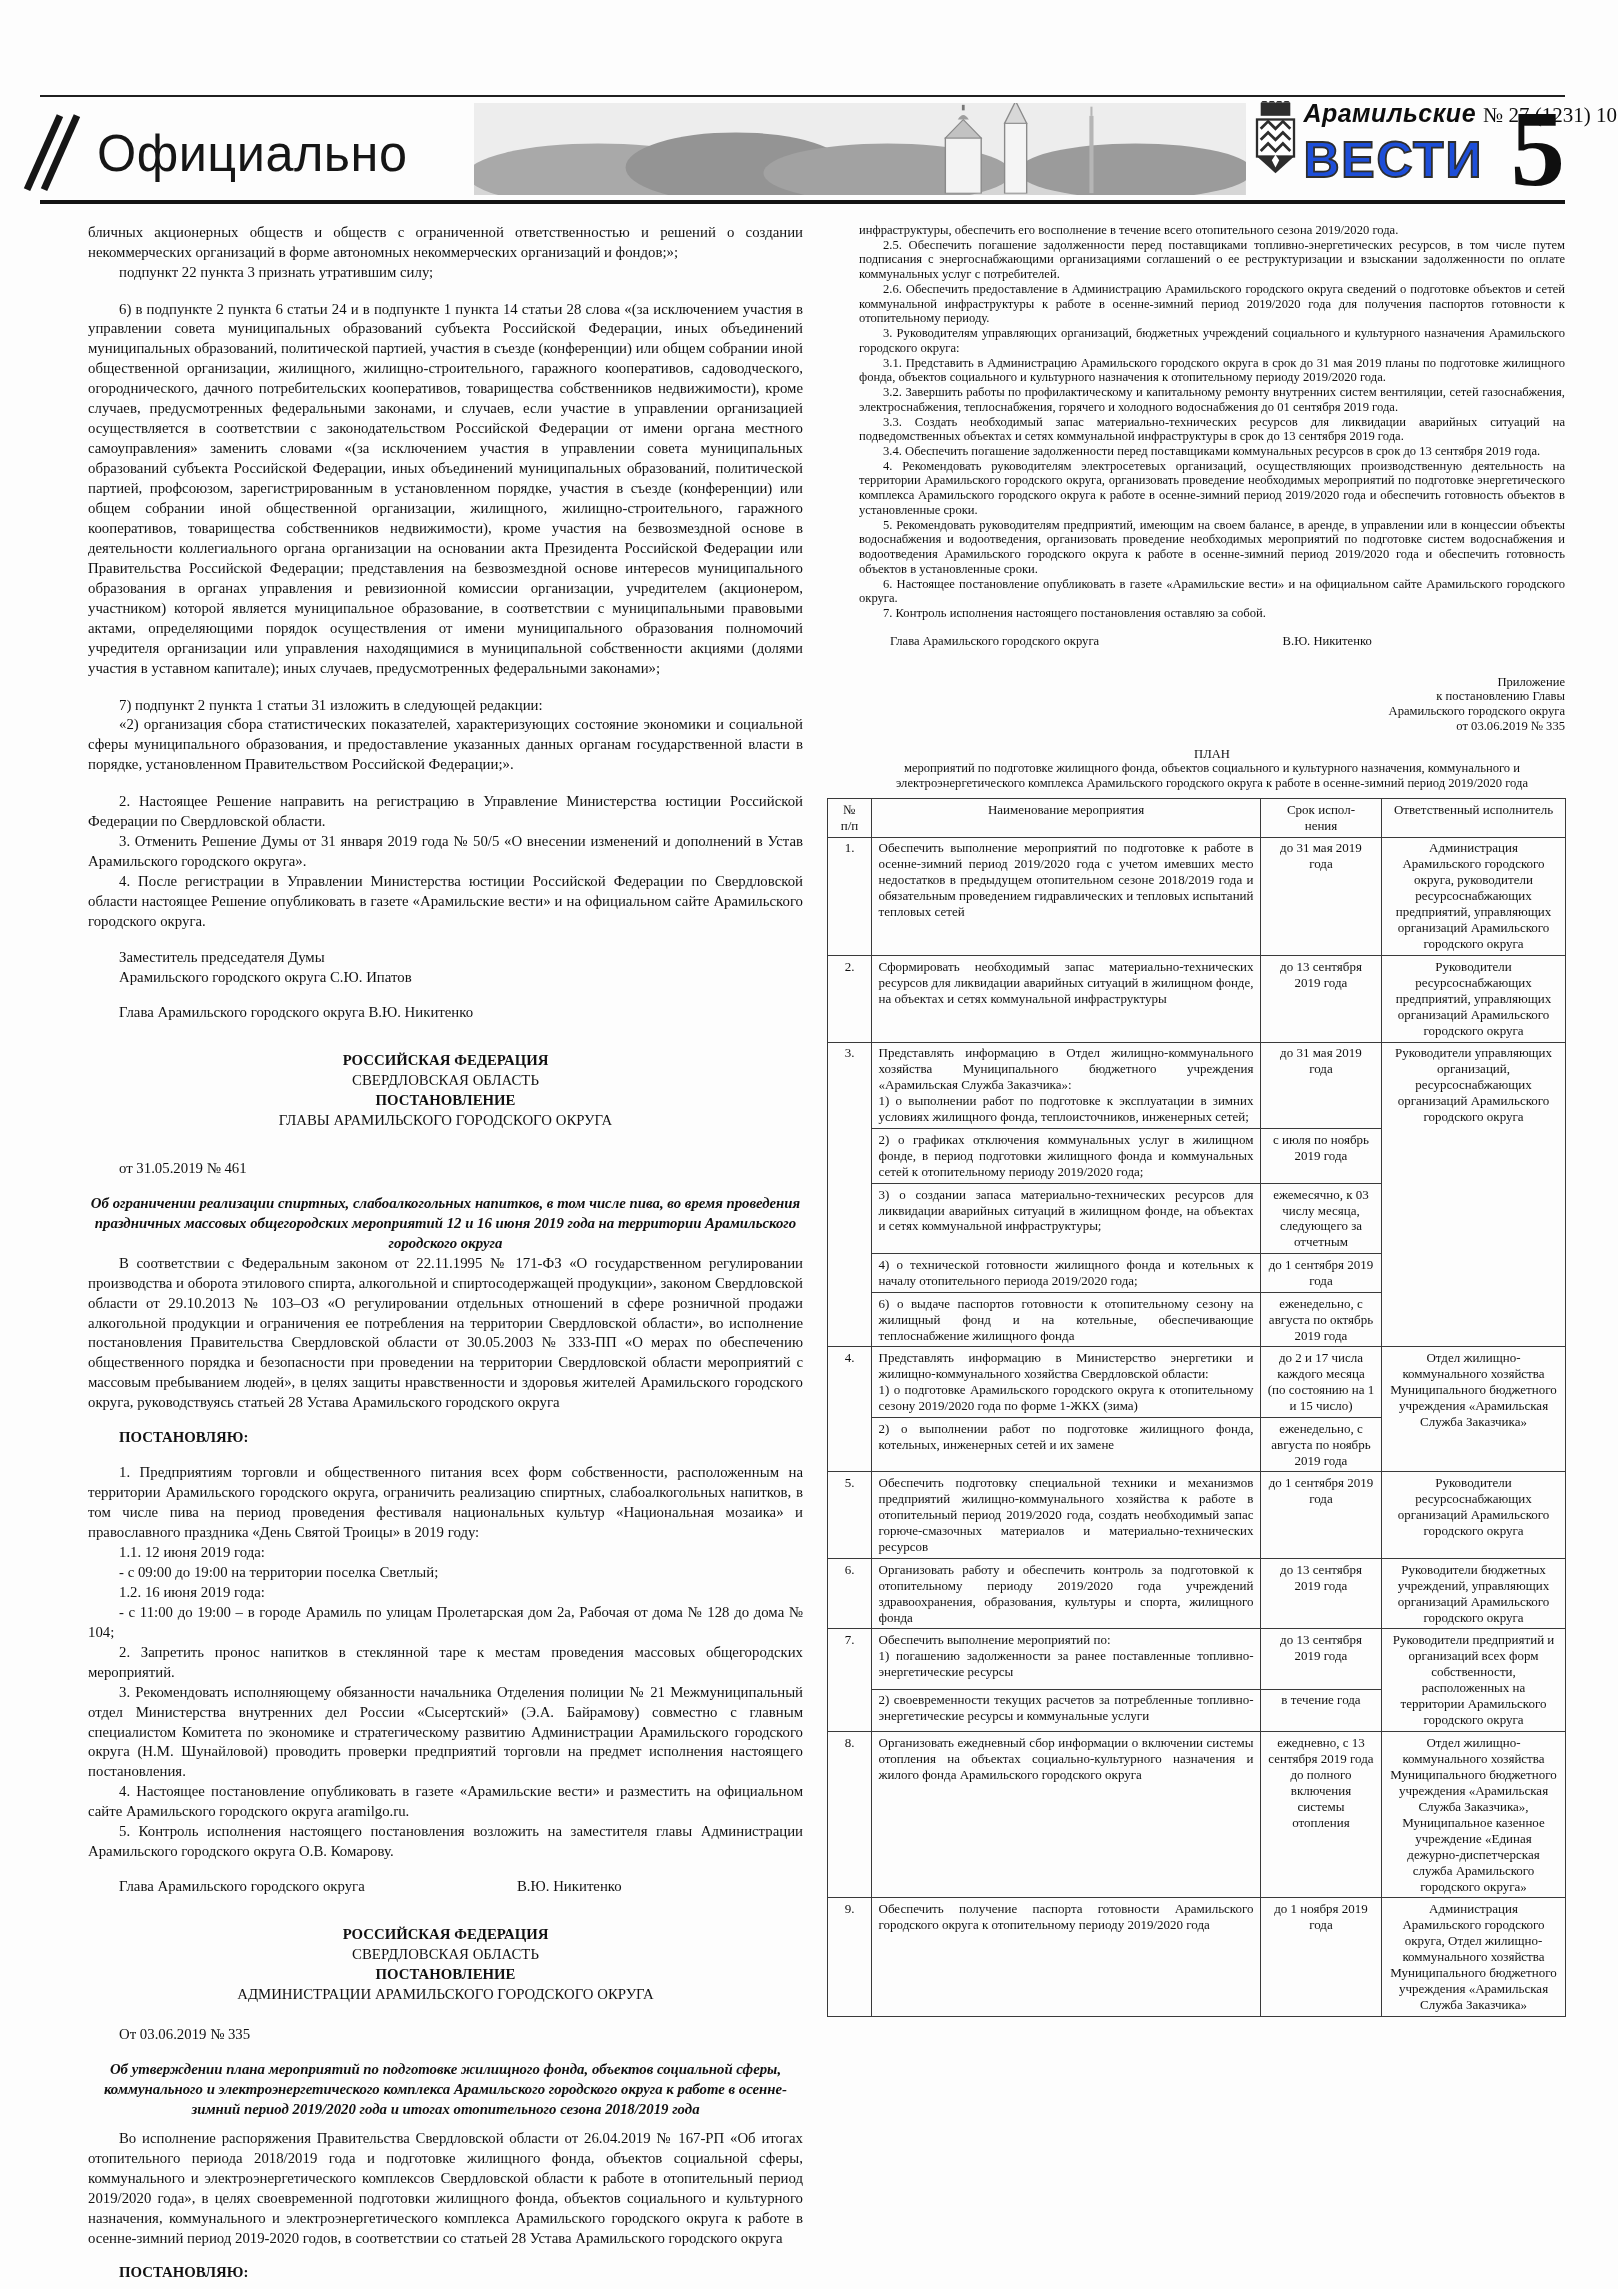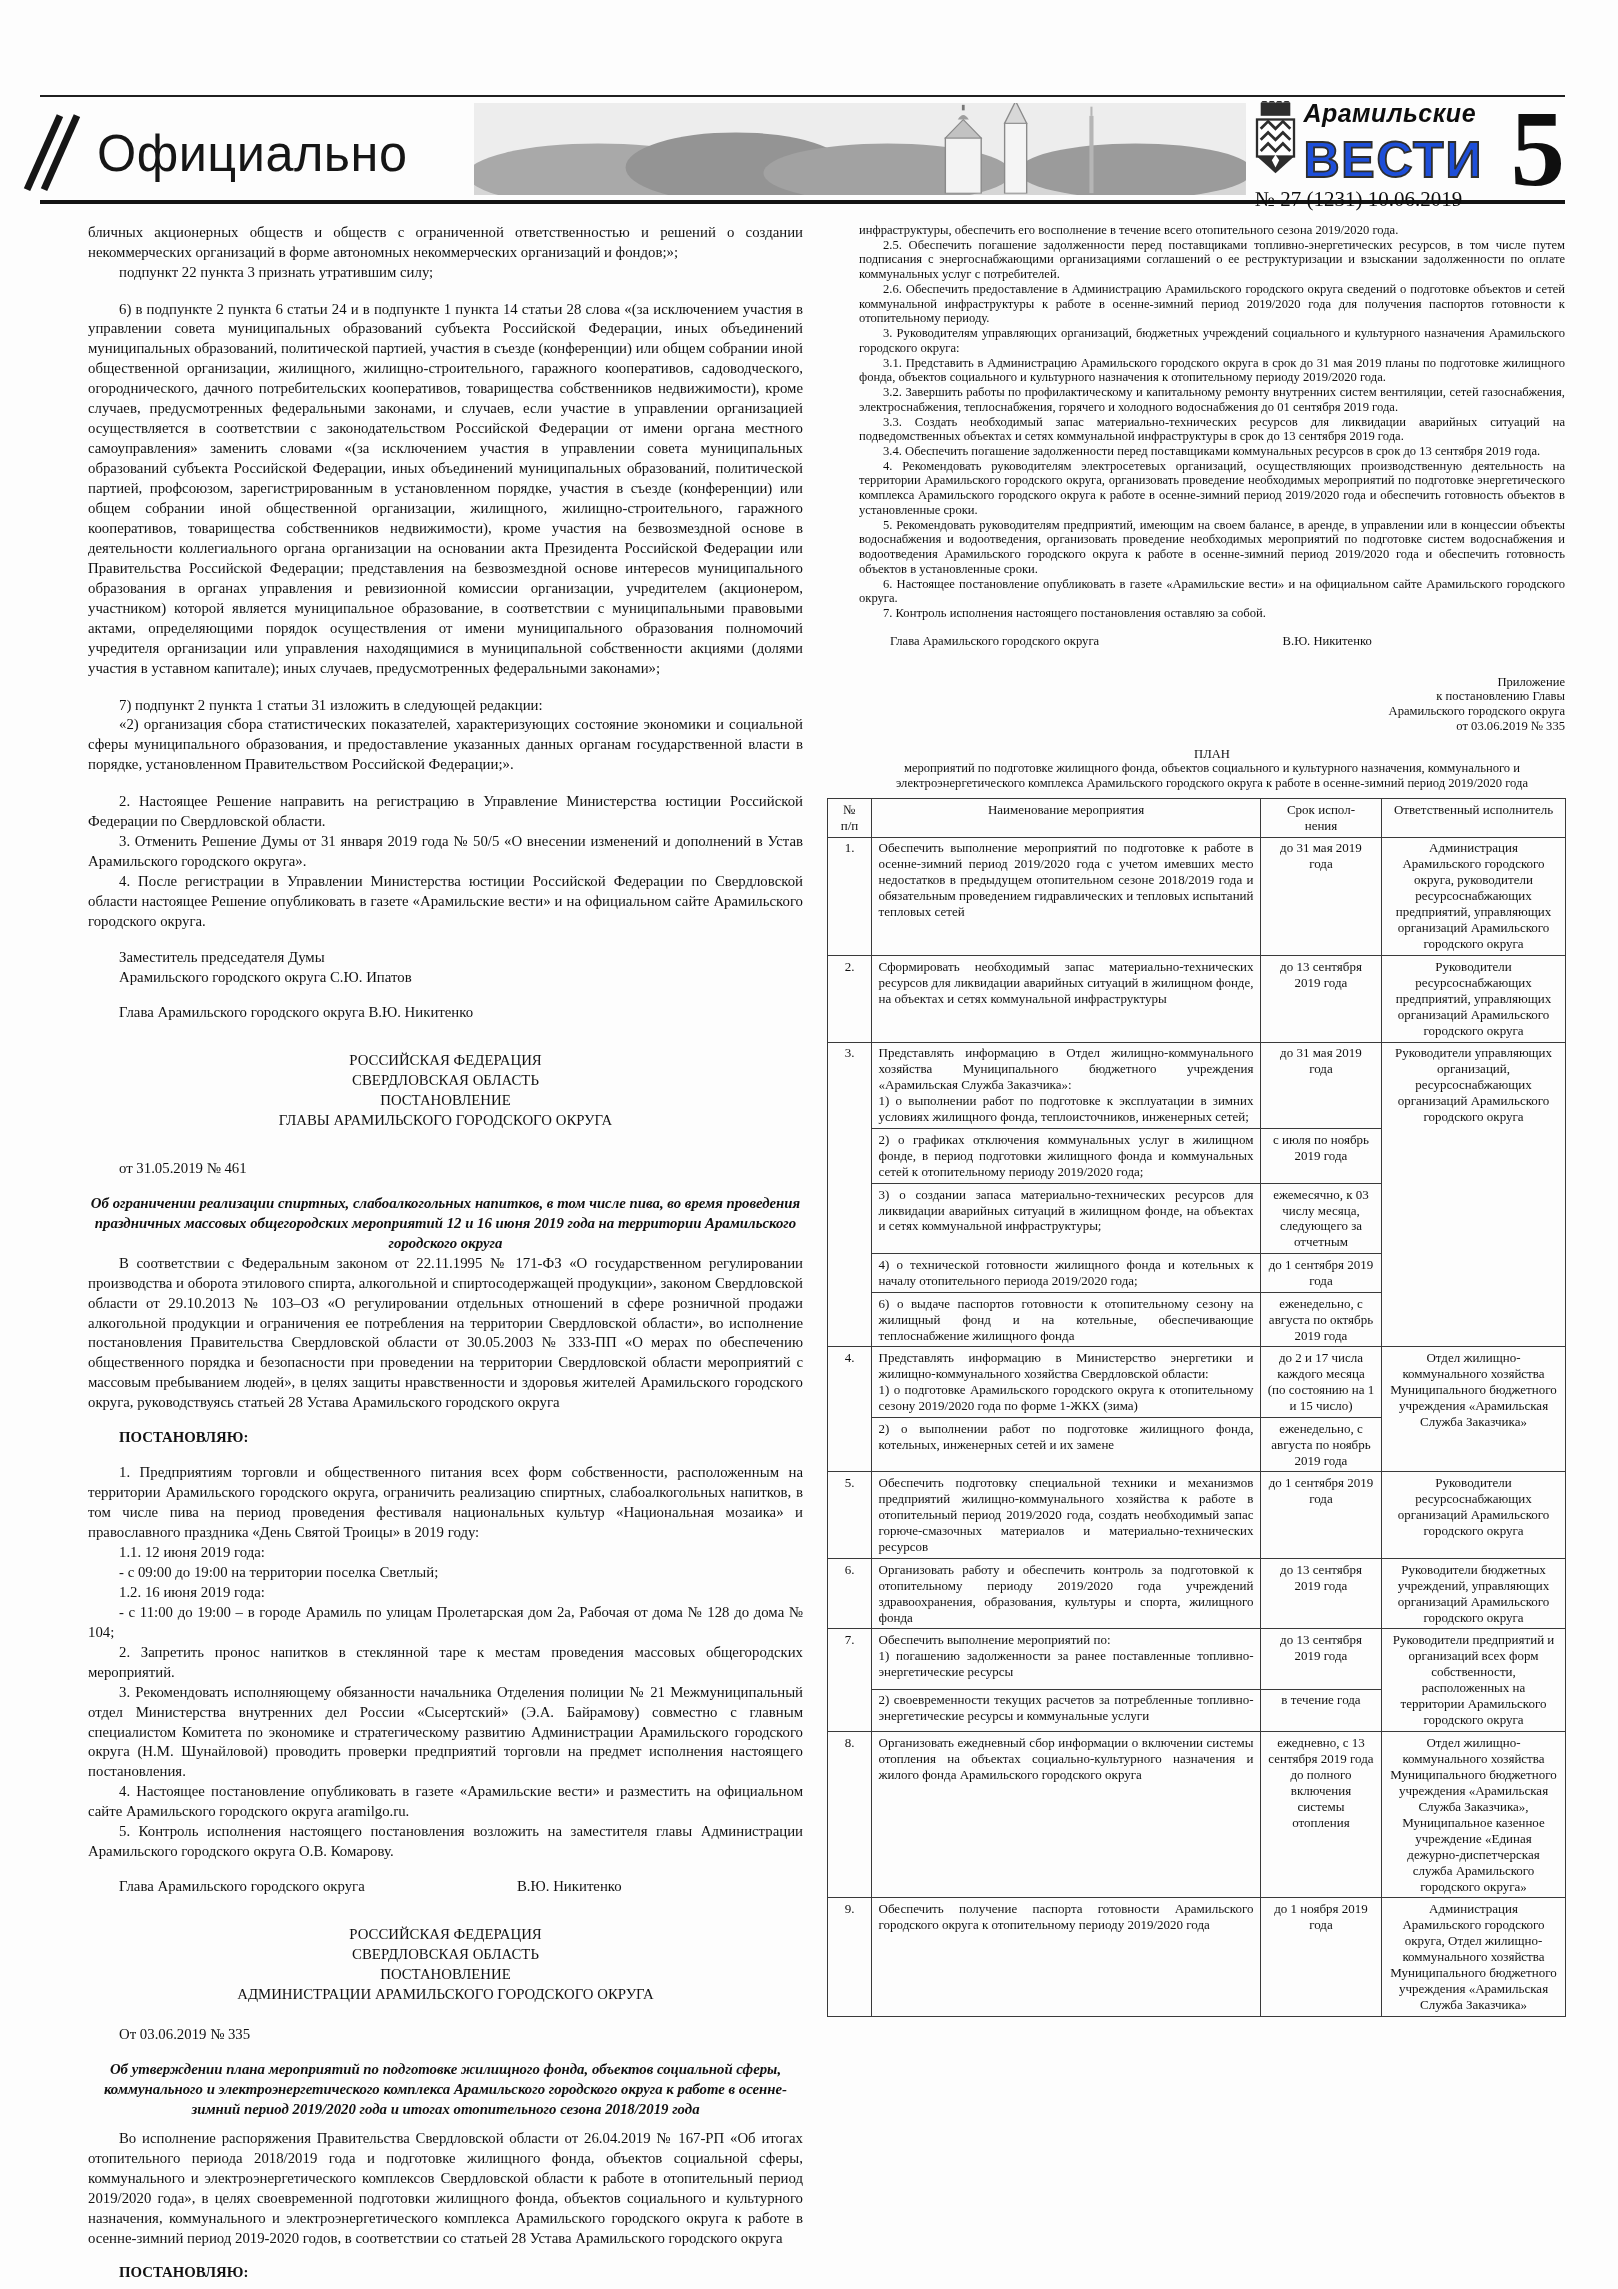--- a/index.html
+++ b/index.html
@@ -9,38 +9,38 @@
   .header{position:absolute;top:95px;left:40px;right:54px;border-top:2.8px solid #1f1f1f;
           border-bottom:4.6px solid #141414;height:103px;display:flex;align-items:stretch;}
   .masthead-left{width:434px;display:flex;align-items:center;padding-top:9.2px;}
   .slashes{position:relative;width:42px;height:85px;margin-right:14.8px;flex:0 0 aupx;}
   .slash{position:absolute;top:1.8px;width:6.5px;height:81px;background:#161616;transform:rotate(24deg);}
   .slash.s2{left:16.6px;}
   .section-title{font-family:"Liberation Sans", sans-serif;font-size:52px;font-weight:400;
                  letter-spacing:0.5px;color:#161616;transform:scaleX(.97);transform-origin:left;}
   .photo{flex:1;height:92px;margin:5.5px 9.2px 5.5px 0;overflow:hidden;background:linear-gradient(#f0f0f0,#cfcfcf);}
   .photo svg{display:block;width:100%;height:100%;}
-  .logo-block{width:231px;padding-top:3.7px;display:flex;flex-direction:column;align-items:flex-start;}
+  .logo-block{width:231px;padding-top:3.7px;display:flex;flex-direction:row;align-items:flex-start;}
   .logo-row{display:flex;align-items:flex-start;}
   .emblem{width:41px;height:74px;margin-right:7.4px;}
   .logo-texts{display:flex;flex-direction:column;line-height:1;}
   .logo-top{font-family:"Liberation Sans", sans-serif;font-weight:bold;font-style:italic;
             font-size:25px;color:#0d0d0d;letter-spacing:0.5px;}
   .logo-name{font-family:"Liberation Sans", sans-serif;font-weight:900;font-size:50px;
              color:#1d4ed8;-webkit-text-stroke:1.8px #2e2e2e;letter-spacing:1.8px;margin-top:9px;}
   .issue{font-size:21px;color:#0d0d0d;margin-top:2.8px;white-space:nowrap;}
   .page-num{width:79px;display:flex;align-items:center;justify-content:flex-end;
             font-family:"Liberation Serif", serif;font-weight:bold;font-size:109px;line-height:1;color:#0f0f0f;}
   
   .columns{position:absolute;top:223px;left:88px;right:54px;display:flex;gap:24px;}
   .col p{margin:0;text-align:justify;text-indent:31px;}
   .col .p0{text-indent:0;}
   .col .pb{font-weight:bold;text-align:left;}
   .col .c{text-align:center;text-indent:0;}
-  .col .cb{text-align:center;font-weight:normal;text-indent:0;}
+  .col .cb{text-align:center;font-weight:bold;text-indent:0;}
   .col .cbi{text-align:center;font-weight:bold;font-style:italic;text-indent:0;}
   .col .r{text-align:right;text-indent:0;}
   .col .sig{position:relative;text-indent:31px;text-align:left;}
   .col .sig .sig-r{position:absolute;left:60%;text-indent:0;}
   .col-left{width:715px;font-size:14.8px;line-height:1.35;}
   .col-right{width:738px;font-size:12.6px;line-height:1.17;}
   .col-right p{text-indent:24px;margin-left:32px;}
   .col-right .c,.col-right .cb,.col-right .cbi,.col-right .r,.col-right .p0{text-indent:0;}
   
   .plan{border-collapse:collapse;width:100%;margin-top:7.4px;font-size:13px;line-height:1.23;

